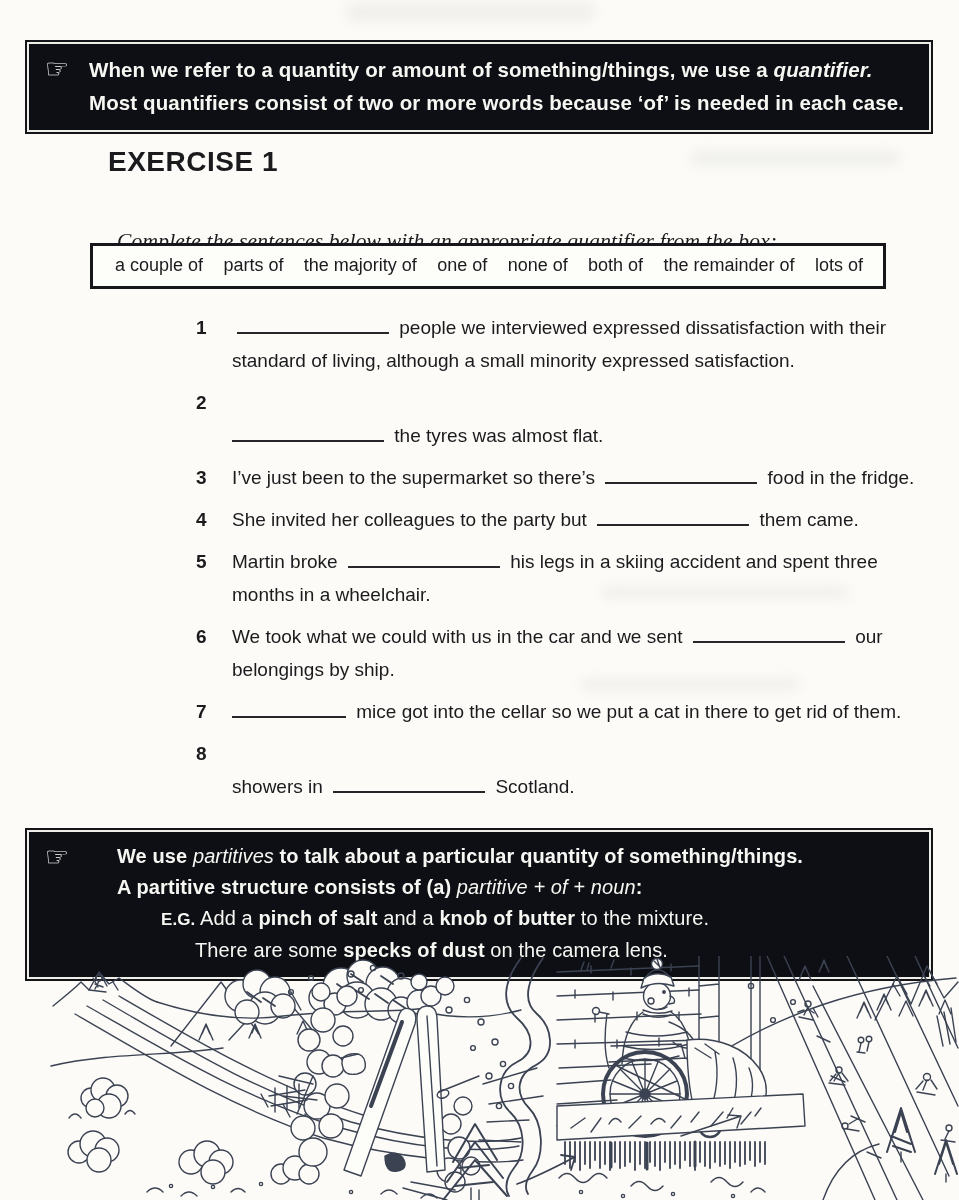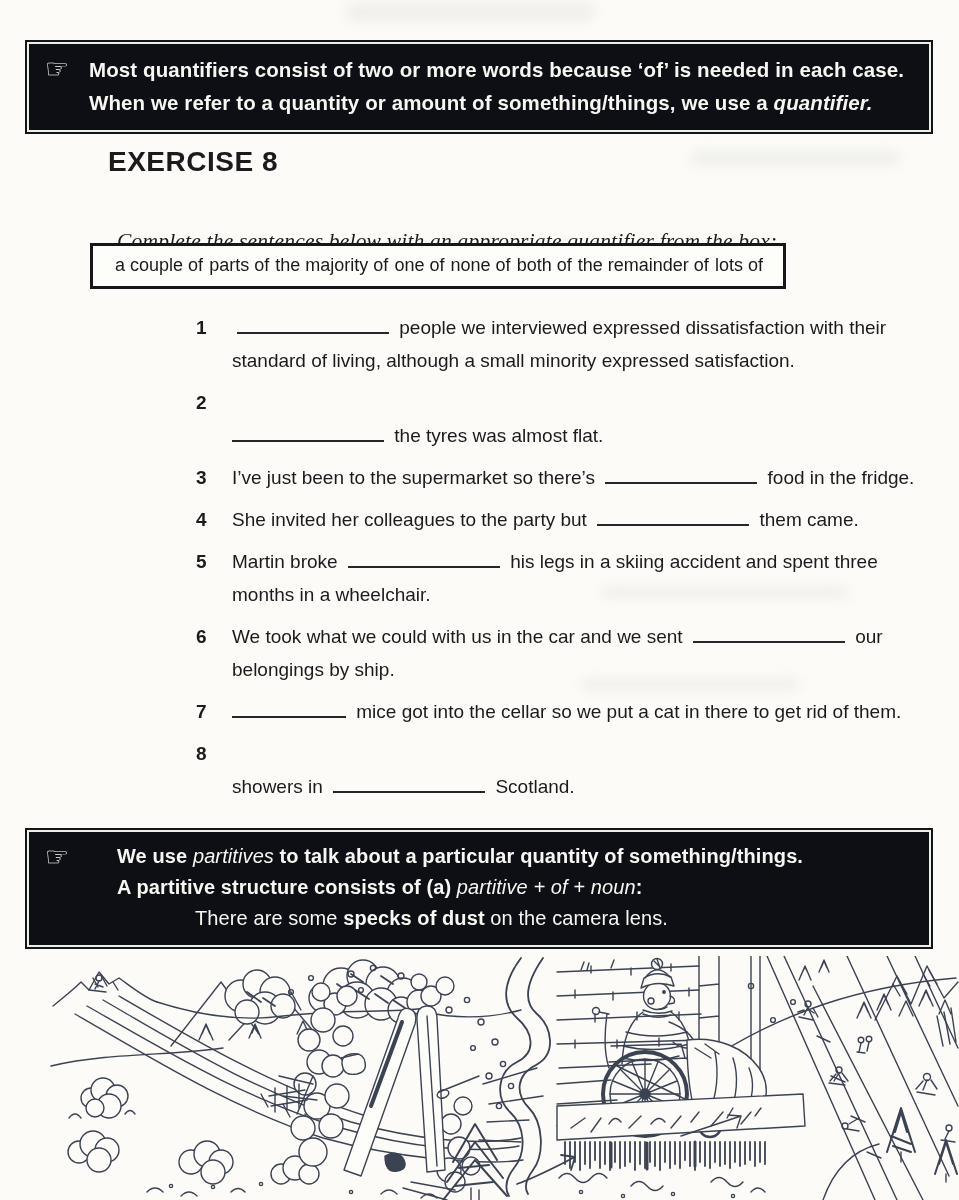--- a/index.html
+++ b/index.html
@@ -39,21 +39,21 @@
   .ex-title{
     position:absolute;left:108px;top:146px;
     font-size:28px;font-weight:bold;letter-spacing:.5px;
   }
   .ex-instruction{
     position:absolute;left:117px;top:193px;
     font-family:"Liberation Serif",serif;font-style:italic;
     font-size:21.5px;letter-spacing:.2px;margin-top:36px;
   }
   .word-bank{
-    position:absolute;left:90px;top:243px;width:696px;
+    position:absolute;left:90px;top:243px;width:796px;
     box-sizing:border-box;
     border:3px solid #17171b;background:#fdfdfa;
     padding:9px 20px 10px 22px;
     display:flex;justify-content:space-between;
     font-size:18px;white-space:nowrap;
   }
   .questions{
     position:absolute;left:196px;top:311px;width:758px;
     font-size:19px;line-height:33px;
   }
@@ -78,27 +78,27 @@
 
   <div class="smudge" style="left:345px;top:2px;width:250px;height:20px;"></div>
   <div class="smudge" style="left:690px;top:150px;width:210px;height:16px;"></div>
   <div class="smudge" style="left:600px;top:586px;width:250px;height:13px;"></div>
   <div class="smudge" style="left:580px;top:678px;width:220px;height:13px;"></div>
 
   <div class="banner" style="top:40px;">
     <div class="banner-inner">
       <div class="banner-icon">☞</div>
       <div class="banner-text">
+        <div><span>When we refer to a quantity or amount of something/things, we use a </span><span class="it">quantifier.</span></div>
         <div>Most quantifiers consist of two or more words because ‘of’ is needed in each case.</div>
-        <div><span>When we refer to a quantity or amount of something/things, we use a </span><span class="it">quantifier.</span></div>
       </div>
     </div>
   </div>
 
-  <div class="ex-title">EXERCISE 8</div>
+  <div class="ex-title">EXERCISE 1</div>
   <div class="ex-instruction">Complete the sentences below with an appropriate quantifier from the box:</div>
 
   <div class="word-bank">
     <span>a couple of</span>
     <span>parts of</span>
     <span>the majority of</span>
     <span>one of</span>
     <span>none of</span>
     <span>both of</span>
     <span>the remainder of</span>
@@ -182,20 +182,21 @@
     </div>
 
   </div>
 
   <div class="banner banner2" style="top:828px;">
     <div class="banner-inner">
       <div class="banner-icon">☞</div>
       <div class="banner-text">
         <div><span>We use </span><span class="it rg">partitives</span><span> to talk about a particular quantity of something/things.</span></div>
         <div><span>A partitive structure consists of (a) </span><span class="it rg">partitive + of + noun</span><span>:</span></div>
+        <div class="indent1 rg"><span class="bd" style="font-size:17px;">E.G.</span><span> Add a </span><span class="bd">pinch of salt</span><span> and a </span><span class="bd">knob of butter</span><span> to the mixture.</span></div>
         <div class="indent2 rg"><span>There are some </span><span class="bd">specks of dust</span><span> on the camera lens.</span></div>
       </div>
     </div>
   </div>
 
   <div class="illustration">
   <svg viewBox="0 0 907 244" xmlns="http://www.w3.org/2000/svg">
     <g stroke="#3b4252" fill="none" stroke-width="1.4" stroke-linecap="round" stroke-linejoin="round">
 
       <path d="M2,50 C14,40 22,34 30,26 L38,34 L48,16 L58,28 L68,22 C82,32 94,42 106,46"></path>

